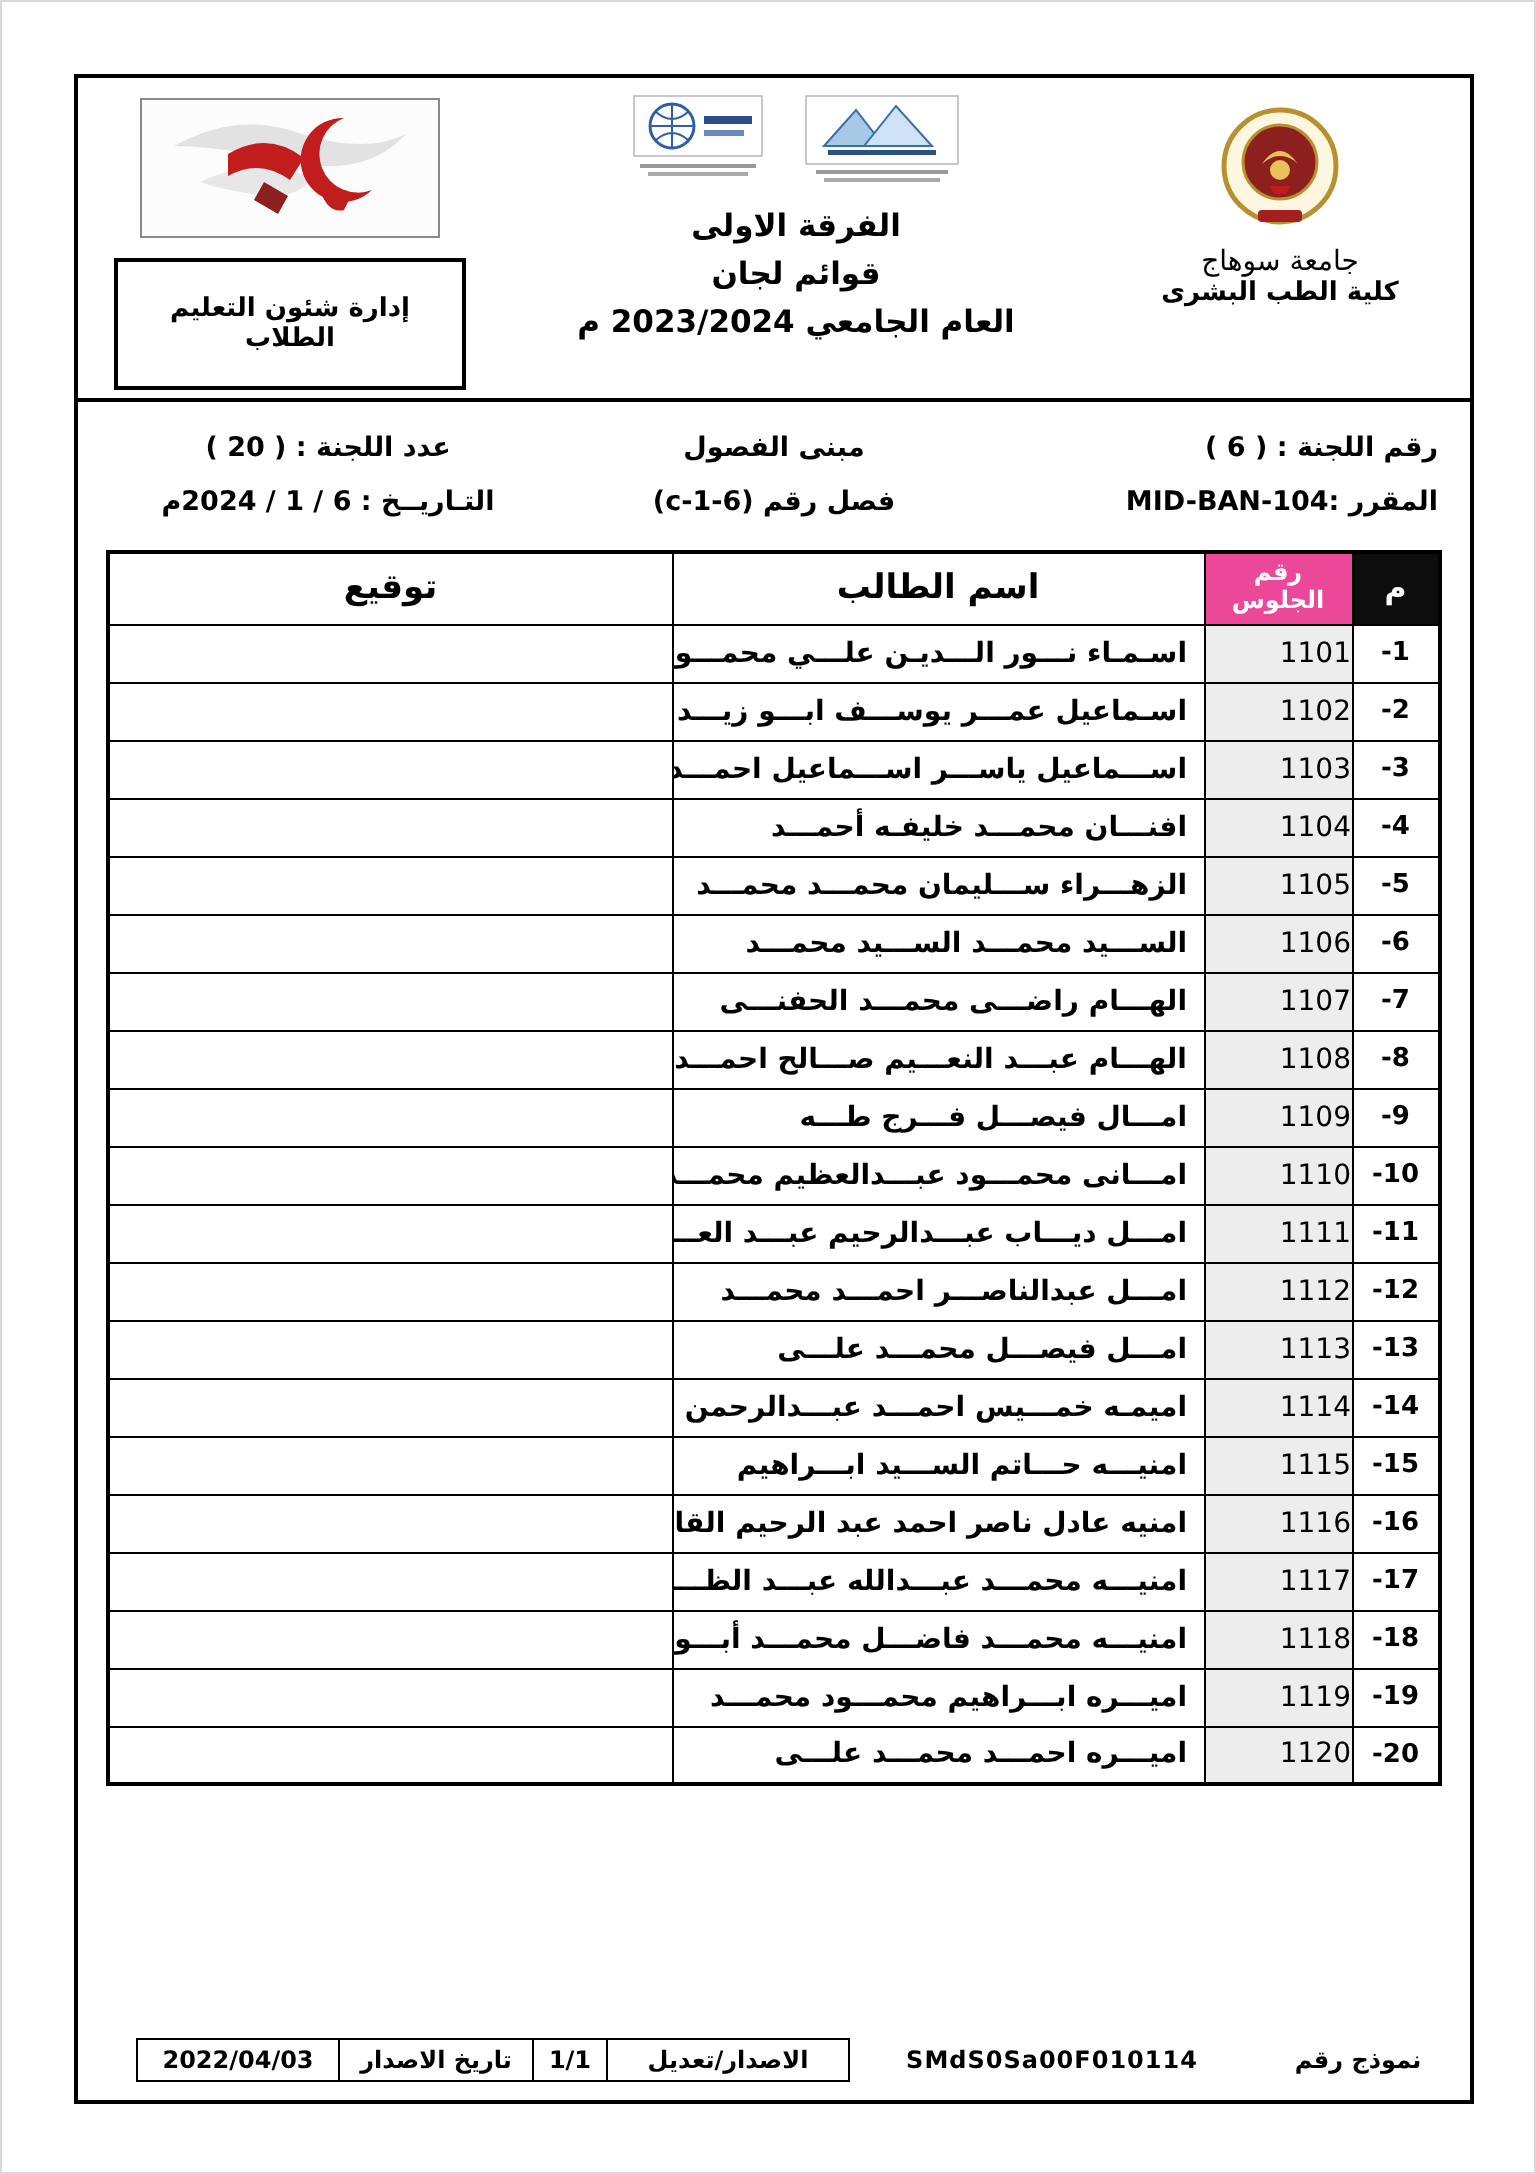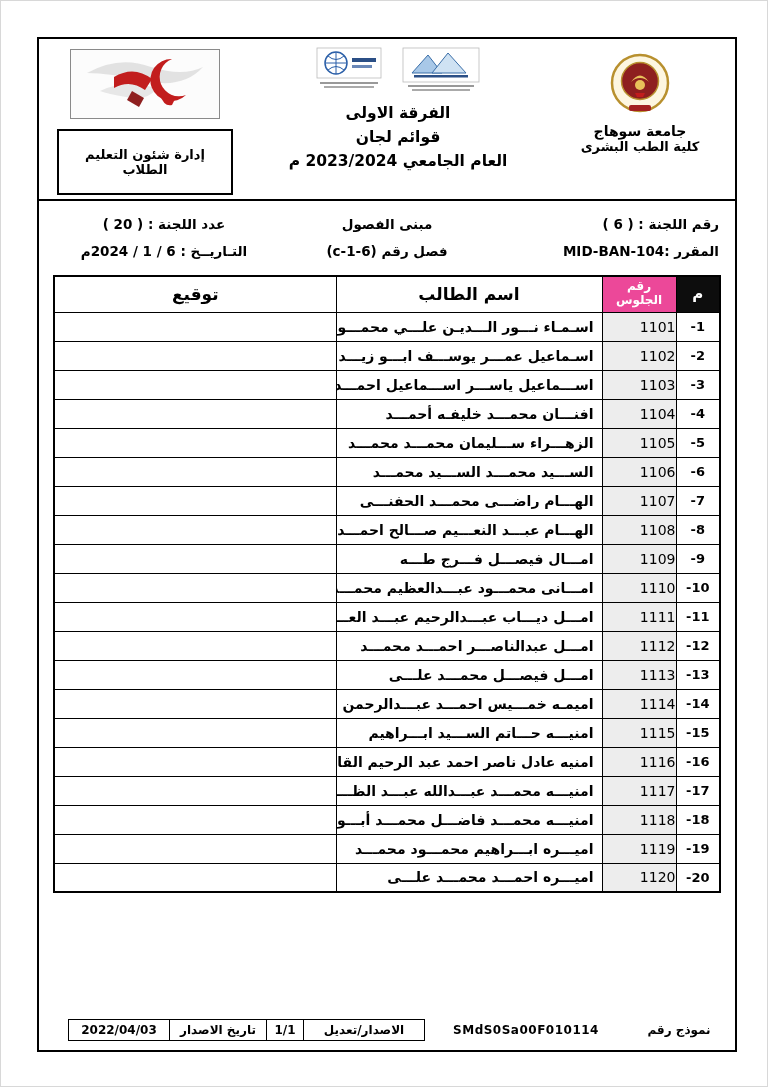--- a/index.html
+++ b/index.html
@@ -19,21 +19,21 @@
     position:absolute; left:36px; top:36px;
     width:700px; height:1015px;
     border:2px solid #000;
     background:#fff;
     direction:rtl;
     padding:6px 10px 0 10px;
   }
   
   .hdr { display:flex; align-items:flex-start; min-height:132px; }
   .hdr-right { width:170px; text-align:center; padding-top:8px; }
-  .hdr-right .uni-name { font-weight:bold; font-size:14px; margin-top:2px; }
+  .hdr-right .uni-name { font-weight:normal; font-size:14px; margin-top:2px; }
   .hdr-right .fac-name { font-weight:bold; font-size:13px; }
   .hdr-center { flex:1; text-align:center; }
   .cert-logos { display:flex; justify-content:center; align-items:flex-start; gap:20px; margin-top:2px; }
   .titles { margin-top:4px; font-weight:bold; font-size:15.5px; line-height:1.55; }
   .hdr-left { width:192px; text-align:center; padding-top:4px; }
   .fac-logo-box {
     width:150px; height:70px; margin:0 auto;
     border:1px solid #8a8a8a; background:#fcfcfc;
     display:flex; align-items:center; justify-content:center;
   }

